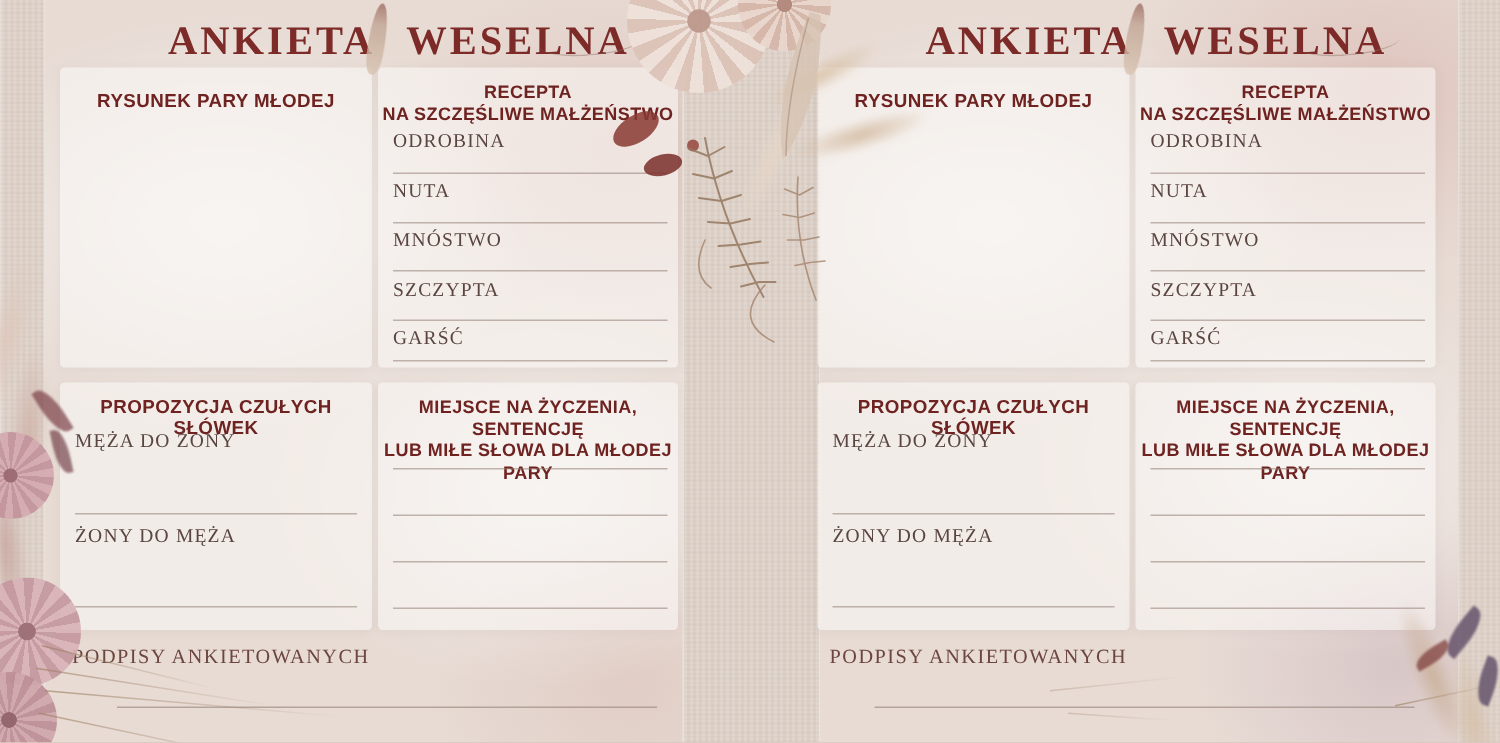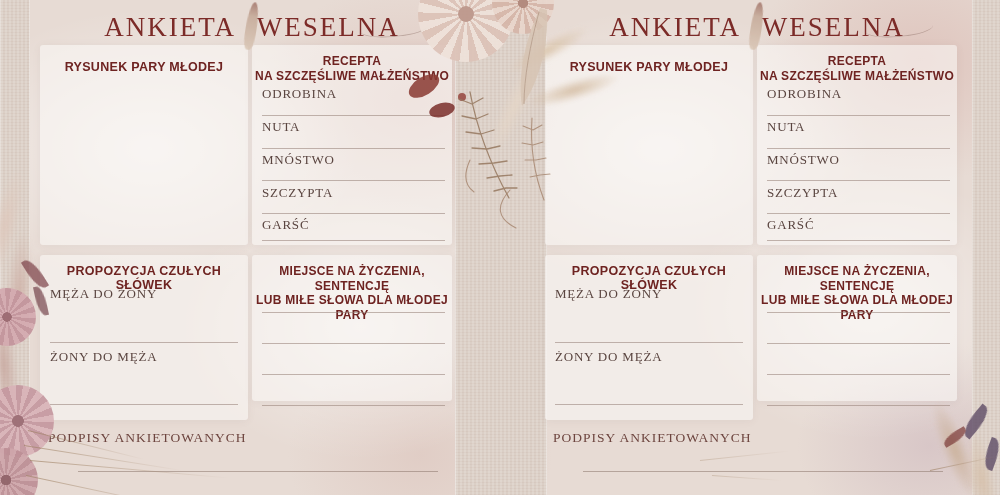--- a/index.html
+++ b/index.html
@@ -23,22 +23,22 @@
     background-color:#dbcfc6;
     background-image:
       repeating-linear-gradient(90deg, rgba(255,255,255,.14) 0 2px, rgba(0,0,0,0) 2px 4px),
       repeating-linear-gradient(0deg, rgba(202,182,172,.25) 0 1px, transparent 1px 3px);
     border-left:1px solid rgba(255,255,255,.35);
     border-right:1px solid rgba(255,255,255,.35);
   }
   .half{position:absolute;top:0;width:500px;height:495px;z-index:2;}
   
   .title{
-    position:absolute;top:12px;left:2px;width:100%;margin:0;text-align:center;
-    font-family:"Liberation Serif", serif;font-weight:normal;
+    position:absolute;top:12px;left:16px;width:100%;margin:0;text-align:center;
+    font-family:"Liberation Serif", serif;font-weight:bold;
     font-size:27px;letter-spacing:2px;word-spacing:14px;color:#7c2b28;
   }
   .panel{
     position:absolute;background:rgba(252,250,247,.55);border-radius:3px;
     box-shadow:0 1px 8px rgba(120,90,80,.07);
   }
   .panel-h{
     position:absolute;top:15px;left:0;width:100%;text-align:center;
     font-weight:bold;font-size:12.5px;letter-spacing:.3px;color:#6e2321;
   }
@@ -52,21 +52,21 @@
   .signatures{position:absolute;left:40px;top:426px;width:412px;height:60px;}
   .sig-label{
     position:absolute;left:8px;top:4px;font-family:"Liberation Serif", serif;
     font-size:13.5px;letter-spacing:1px;color:#6d453f;
   }
   .sig-line{position:absolute;left:38px;width:360px;top:45px;height:0;border-top:1px solid rgba(148,126,116,.6);}
   
   .box-drawing{left:40px;top:45px;width:208px;height:200px;}
   .box-recipe{left:252px;top:45px;width:200px;height:200px;}
   .box-words{left:40px;top:255px;width:208px;height:165px;}
-  .box-wishes{left:252px;top:255px;width:200px;height:146px;}
+  .box-wishes{left:252px;top:255px;width:200px;height:165px;}
   
   .deco{position:absolute;z-index:3;pointer-events:none;}
   .dahlia{
     border-radius:50%;filter:blur(.5px);opacity:.92;
     background:
       radial-gradient(circle at 50% 50%, var(--cc) 0 11%, rgba(0,0,0,0) 12%),
       repeating-conic-gradient(from 8deg, var(--c1) 0deg 12deg, var(--c2) 12deg 24deg);
   }
   .plume{border-radius:50%;filter:blur(2.2px);}
   .leaf{filter:blur(.6px);border-radius:70% 0 70% 0;}

